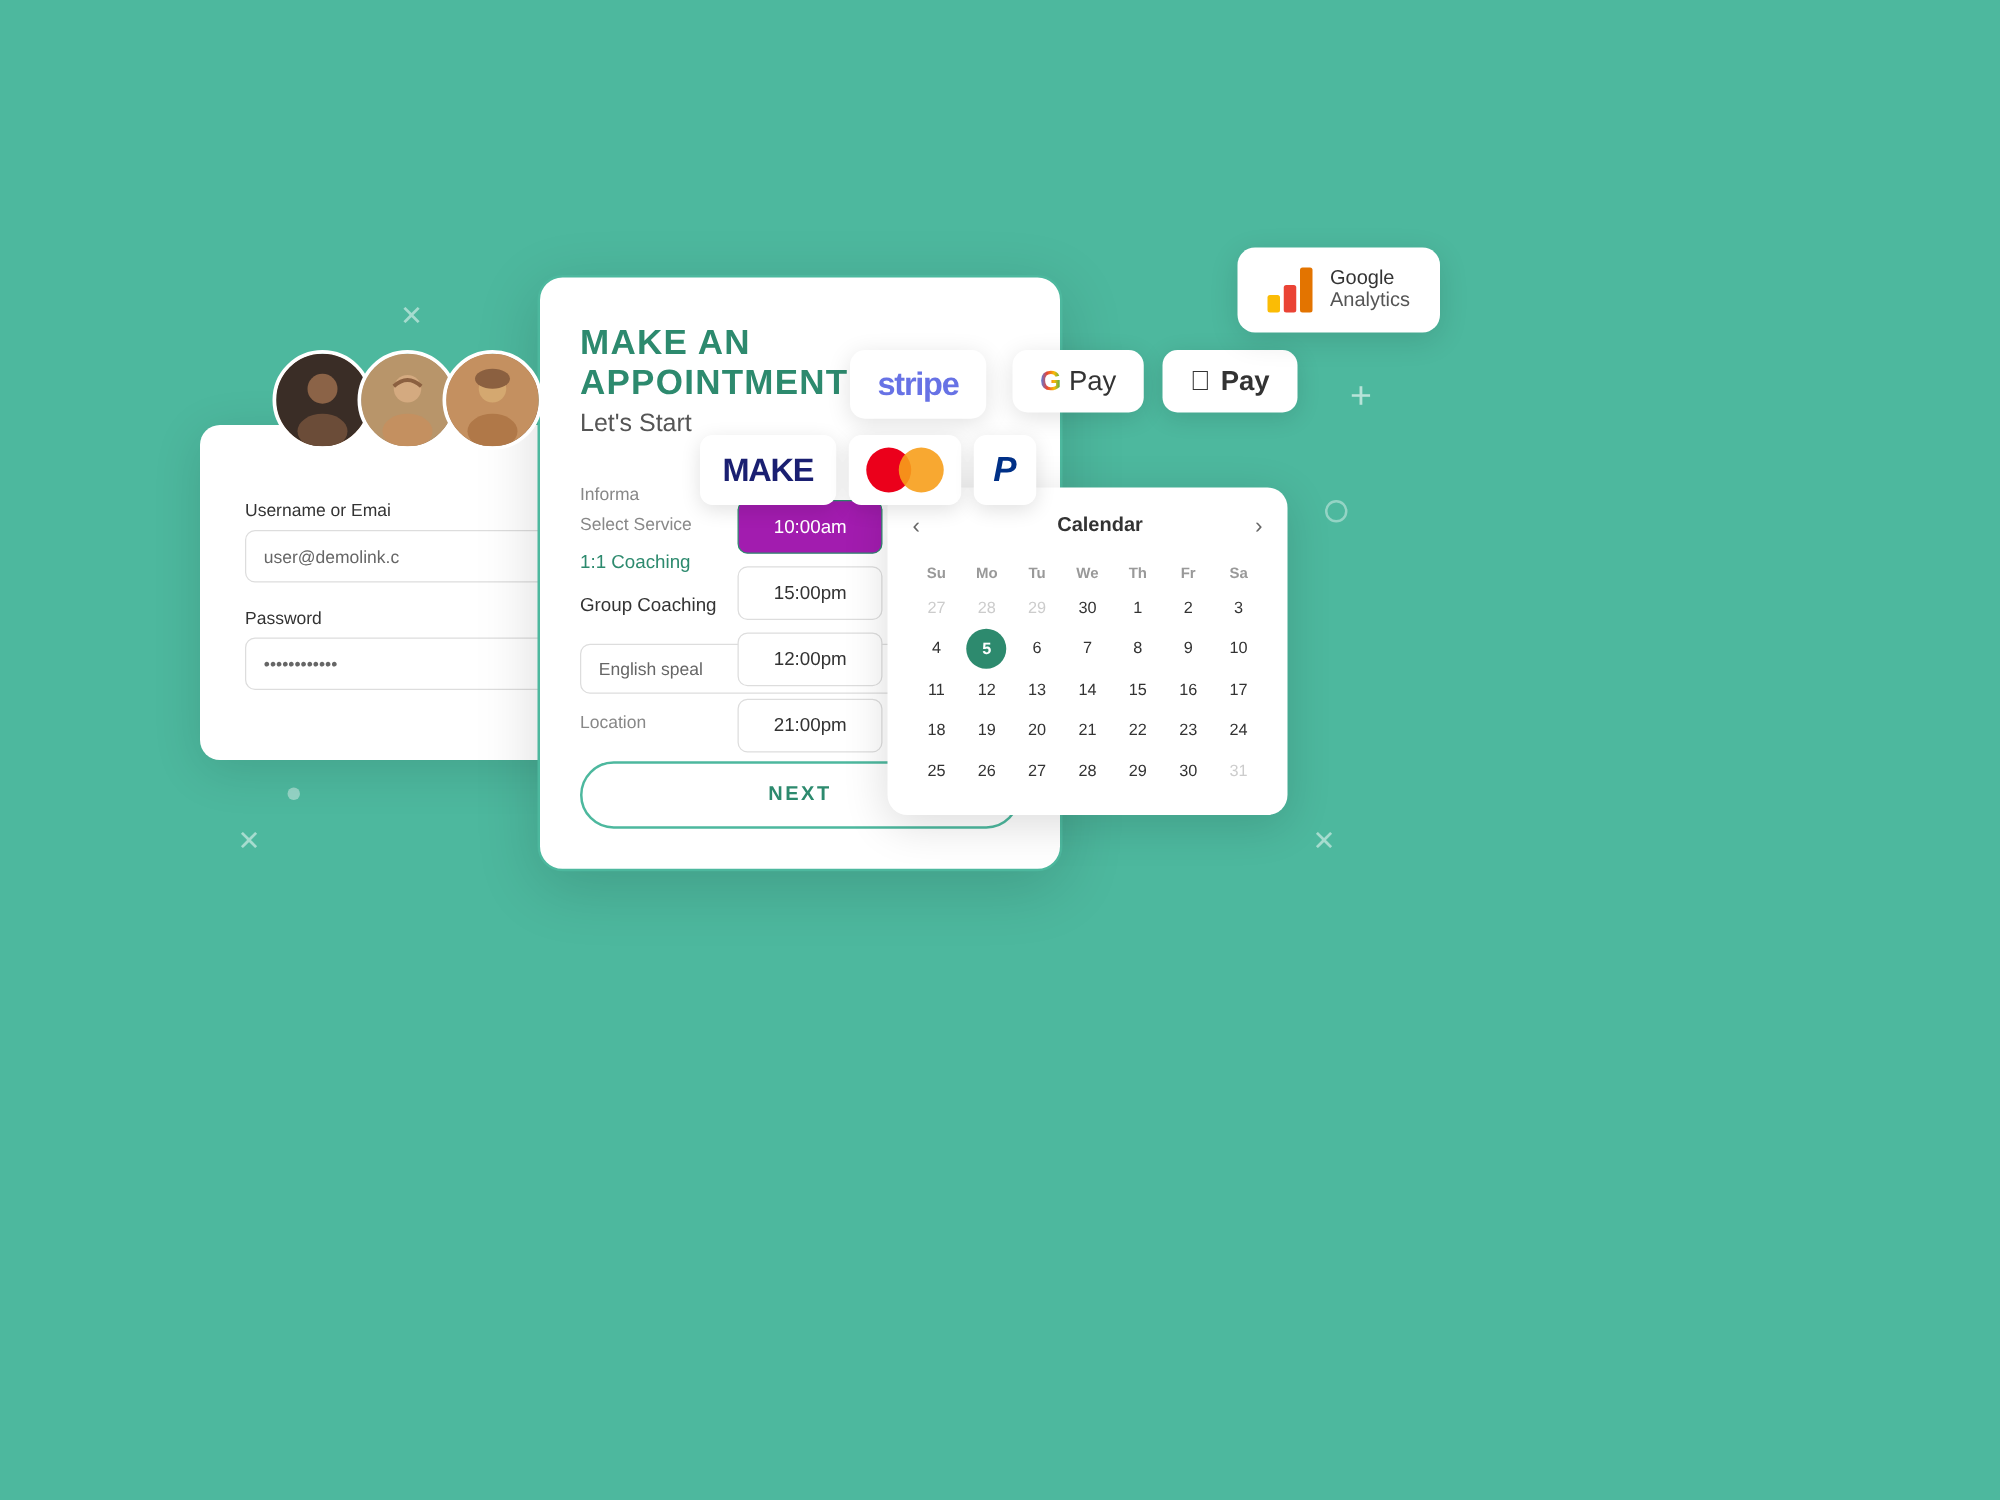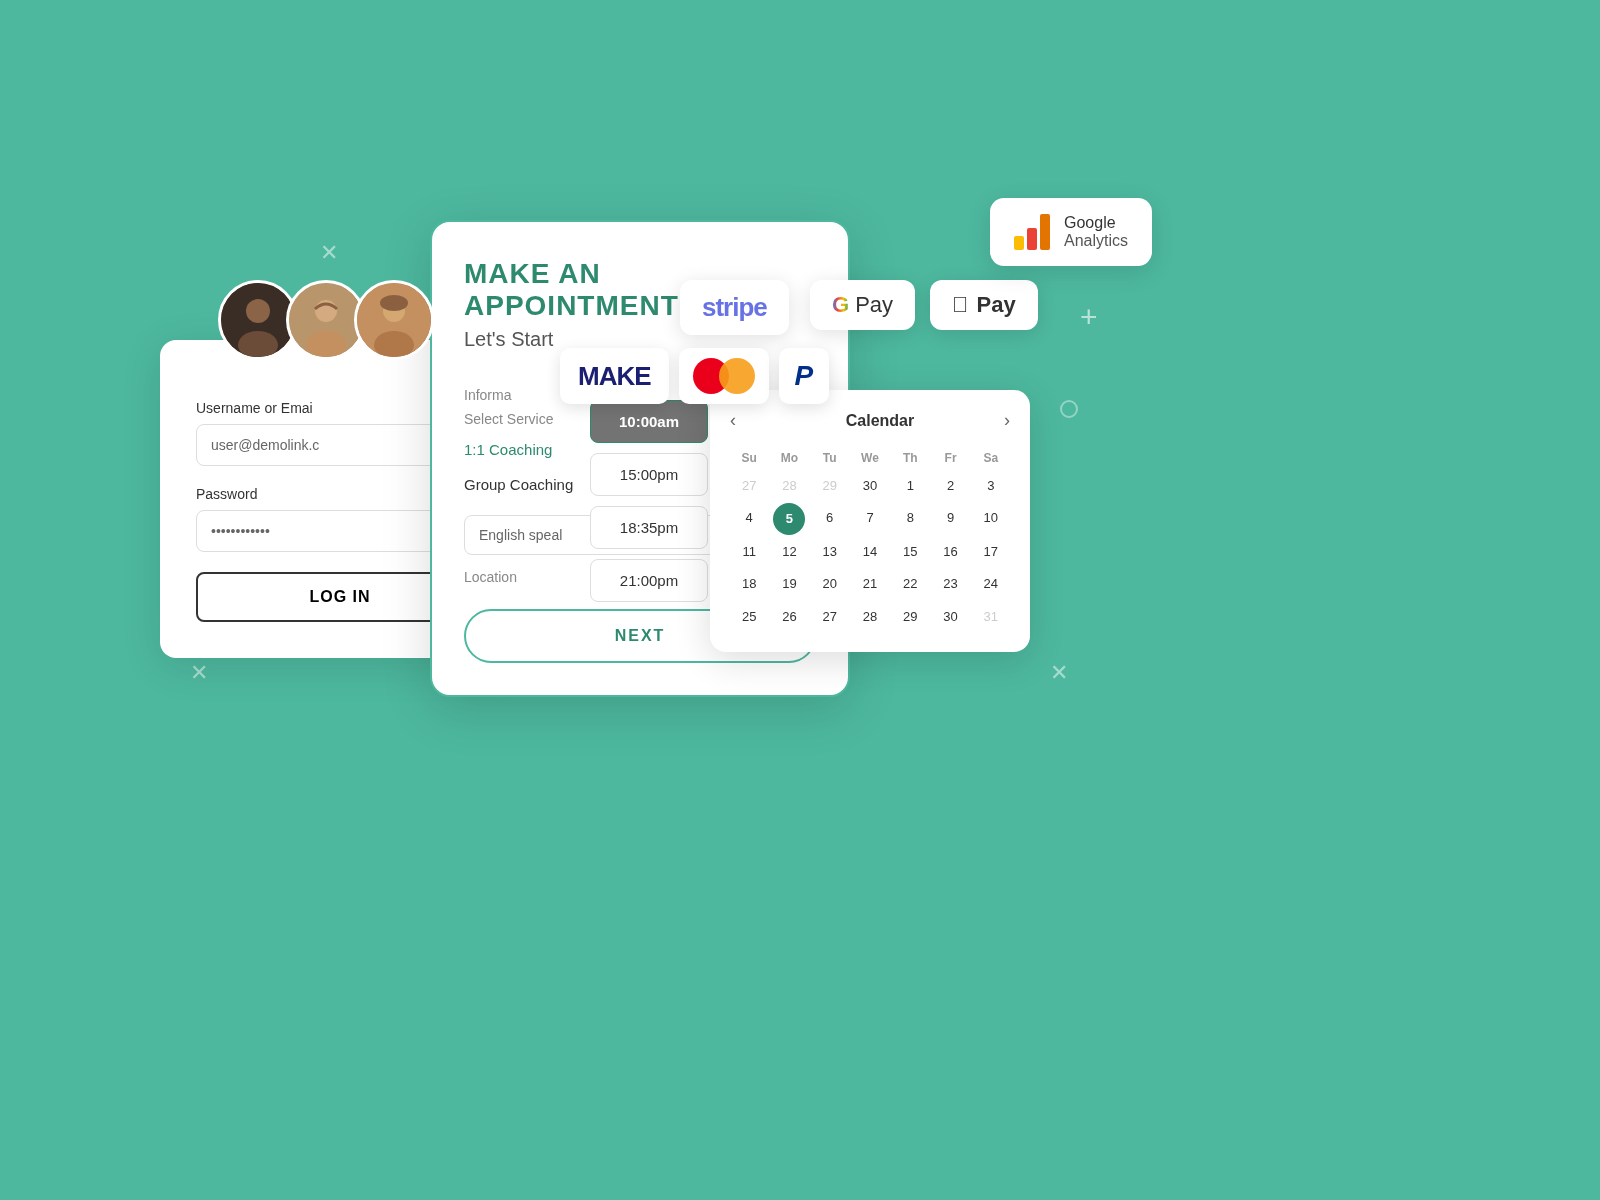--- a/index.html
+++ b/index.html
@@ -163,24 +163,23 @@
       background: white;
       border: 1px solid #ddd;
       border-radius: 8px;
       padding: 12px 28px;
       font-size: 15px;
       color: #333;
       cursor: pointer;
       text-align: center;
     }
     .time-slot.selected {
-      background: #737373;
+      background: #a21caf;
       color: white;
       border-color: #2d8a6e;
-      font-weight: bold;
     }
 
     
     .stripe-badge {
       position: absolute;
       left: 680px;
       top: 280px;
       background: white;
       border-radius: 12px;
       padding: 12px 22px;
@@ -462,21 +461,20 @@
     </svg>
   </div>
 </div>
 
 <div class="login-card">
   <div style="height:20px;"></div>
   <div class="login-field-label">Username or Emai</div>
   <input class="login-input" type="text" value="user@demolink.c" style="">
   <div class="login-field-label">Password</div>
   <input class="login-input" type="password" value="············" style="">
-  <button class="login-btn">LOG IN</button>
 </div>
 
 <div class="appt-card">
   <div class="appt-title">MAKE AN APPOINTMENT</div>
   <div class="appt-subtitle">Let's Start</div>
   <div class="appt-section-label">Informa</div>
   <div class="appt-section-label">Select Service</div>
   <div class="service-list">
     <div class="service-item active">1:1 Coaching</div>
     <div class="service-item">Group Coaching</div>
@@ -484,21 +482,21 @@
   <div class="field-row">
     <input class="field-input" type="text" value="English speal" style="">
   </div>
   <div class="appt-section-label">Location</div>
   <button class="next-btn">NEXT</button>
 </div>
 
 <div class="time-slots">
   <div class="time-slot selected">10:00am</div>
   <div class="time-slot">15:00pm</div>
-  <div class="time-slot">18:35pm</div>
+  <div class="time-slot">12:00pm</div>
   <div class="time-slot">21:00pm</div>
 </div>
 
 <div class="stripe-badge">
   <span class="stripe-text">stripe</span>
 </div>
 
 <div class="gpay-badge">
   <span class="gpay-g">G</span>
   <span class="gpay-text">Pay</span>

